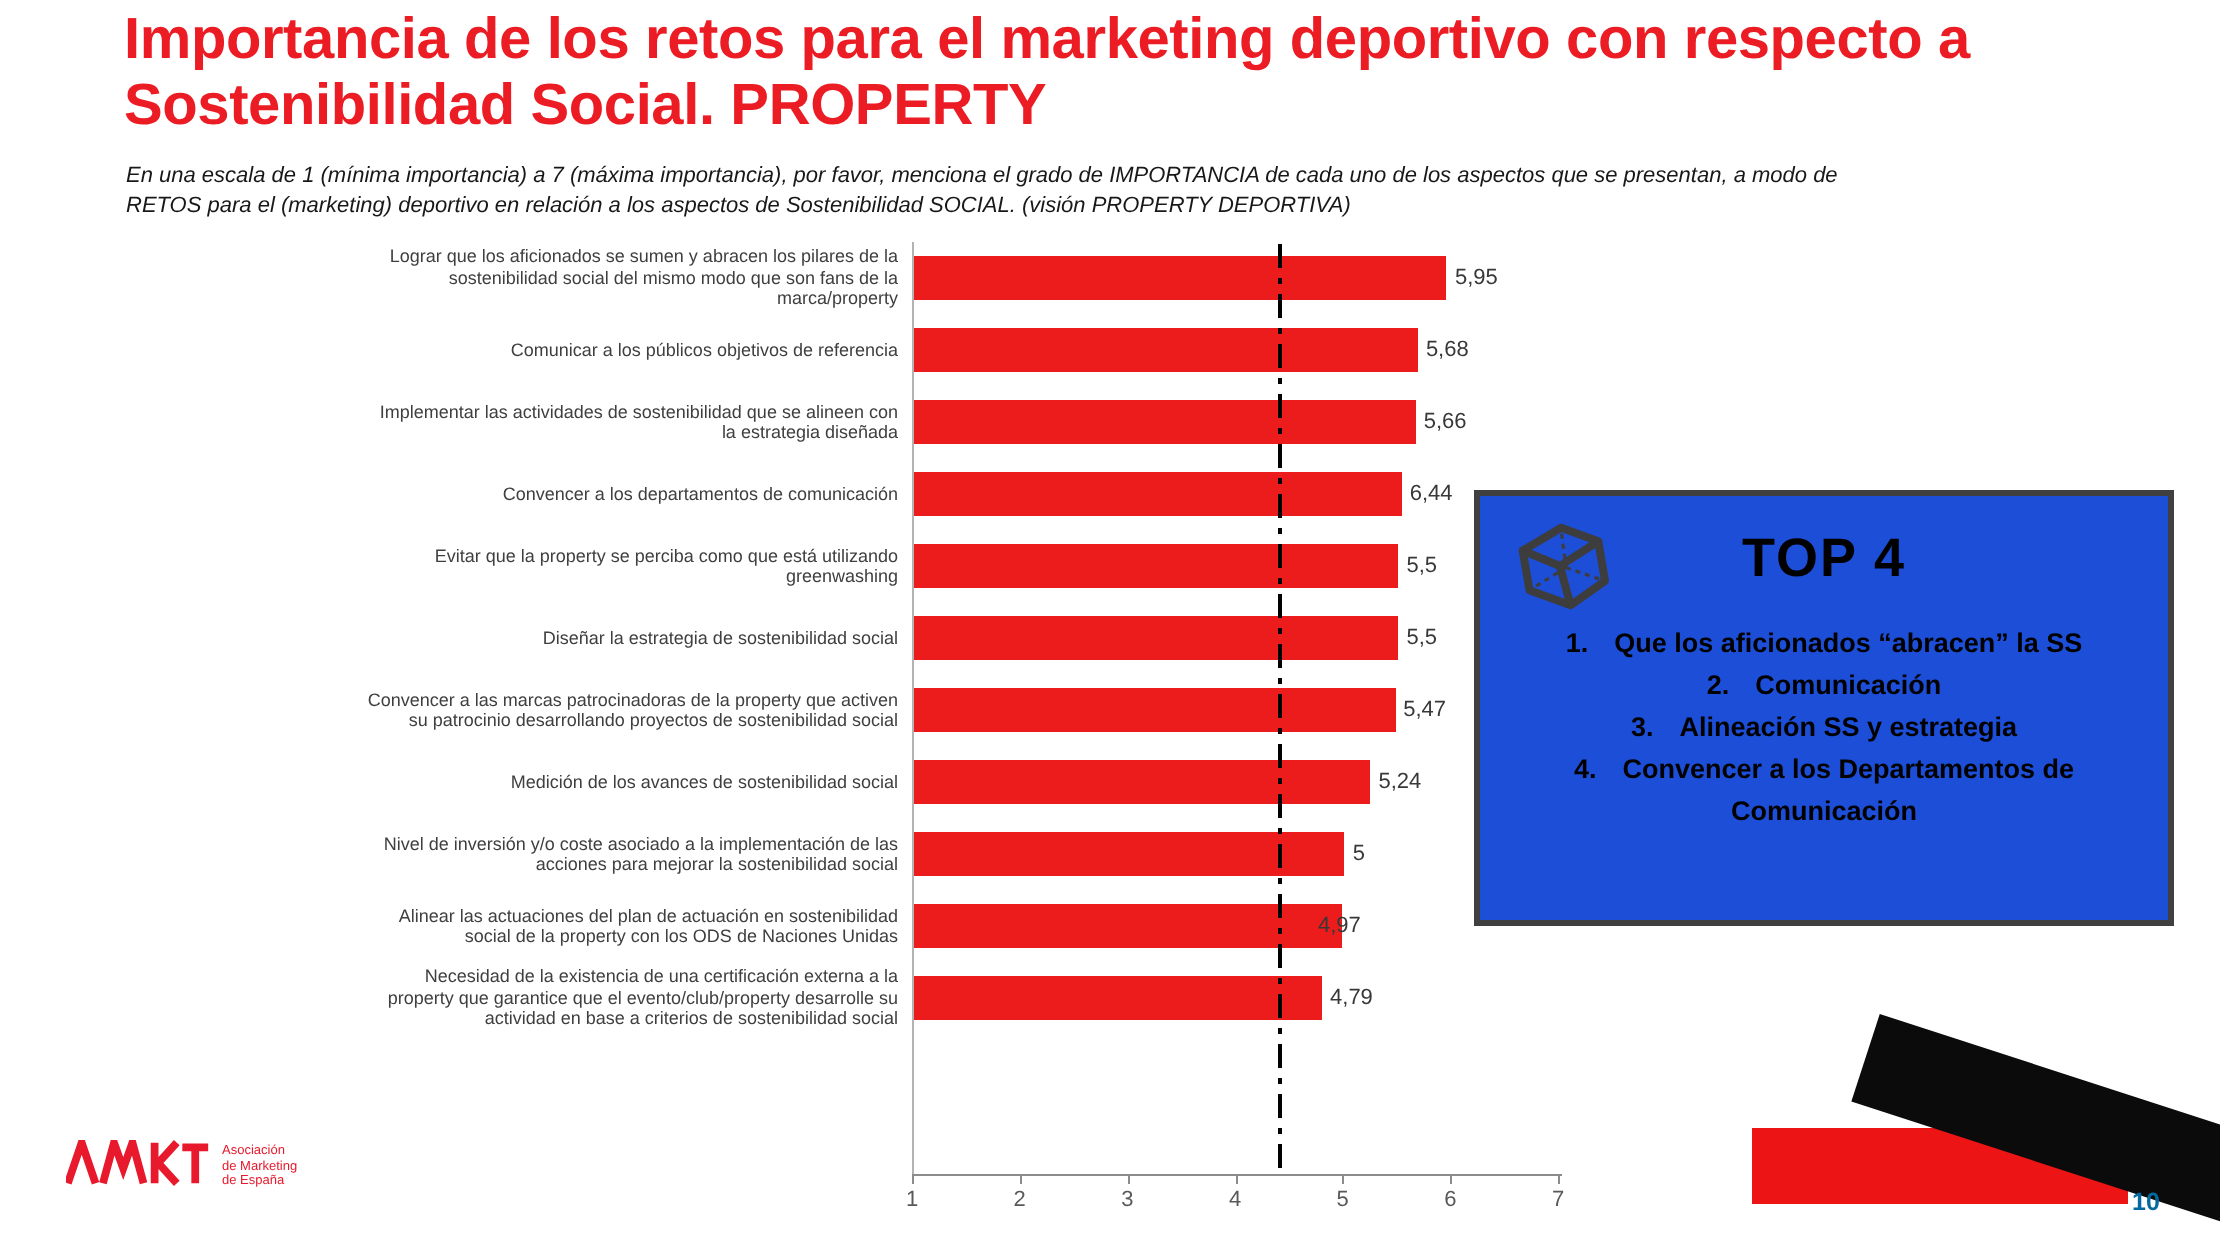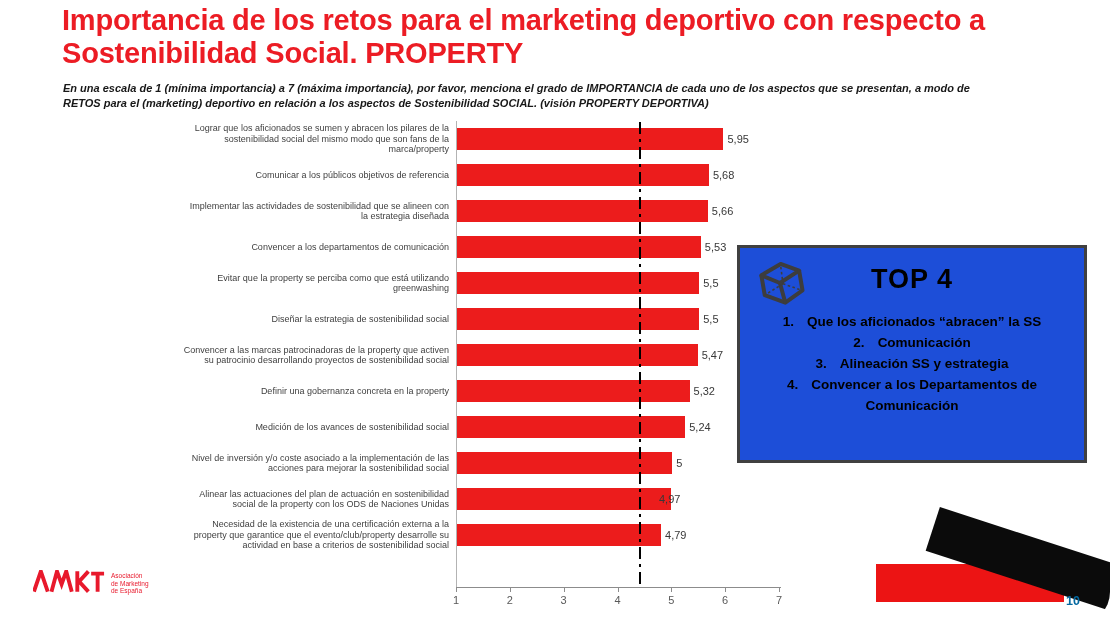--- a/index.html
+++ b/index.html
@@ -1,23 +1,23 @@
 <!DOCTYPE html>
 <html><head>
 <meta charset="utf-8">
 <style>
   html,body{margin:0;padding:0;background:#fff;}
   .slide{position:relative;width:1110px;height:624px;background:#fff;overflow:hidden;
-         font-family:"Liberation Sans","DejaVu Sans",sans-serif;border-radius:32px;}
+         font-family:"Liberation Sans","DejaVu Sans",sans-serif;}
 
   
   .title{position:absolute;left:62px;top:4px;width:1040px;color:#EC1C24;
          font-size:29px;font-weight:bold;line-height:33px;letter-spacing:-0.2px;}
   .subtitle{position:absolute;left:63px;top:81px;width:1040px;color:#181818;
-            font-size:11px;font-weight:bold;font-style:italic;line-height:15px;white-space:nowrap;}
+            font-size:11px;font-weight:normal;font-style:italic;line-height:15px;white-space:nowrap;}
 
   
   .chart{position:absolute;left:182px;top:121px;}
   .bar-row{display:flex;align-items:center;height:36px;}
   .bar-label{width:275px;box-sizing:border-box;padding-right:8px;text-align:right;
              font-size:9px;line-height:10.5px;color:#3f3f3f;}
   .bar-track{position:relative;width:324px;height:22px;}
   .bar{position:absolute;left:0;top:0;height:22px;background:#EC1C1C;}
   .bar-value{position:absolute;top:50%;transform:translateY(-50%);font-size:11px;color:#383838;white-space:nowrap;}
   .axis-y{position:absolute;left:456px;top:121px;width:1px;height:466px;background:#b3b3b3;}
@@ -81,21 +81,21 @@
         <div class="bar-label">Implementar las actividades de sostenibilidad que se alineen con la estrategia diseñada</div>
         <div class="bar-track">
           <div class="bar" style="width: 250.863px; background: rgb(236, 28, 28);"></div>
           <span class="bar-value" style="left: 254.863px;">5,66</span>
         </div>
       </div>
       <div class="bar-row">
         <div class="bar-label">Convencer a los departamentos de comunicación</div>
         <div class="bar-track">
           <div class="bar" style="width: 243.865px; background: rgb(236, 28, 28);"></div>
-          <span class="bar-value" style="left: 247.865px;">5,53</span>
+          <span class="bar-value" style="left: 247.865px;">6,44</span>
         </div>
       </div>
       <div class="bar-row">
         <div class="bar-label">Evitar que la property se perciba como que está utilizando greenwashing</div>
         <div class="bar-track">
           <div class="bar" style="width: 242.25px; background: rgb(236, 28, 28);"></div>
           <span class="bar-value" style="left: 246.25px;">5,5</span>
         </div>
       </div>
       <div class="bar-row">
@@ -103,27 +103,20 @@
         <div class="bar-track">
           <div class="bar" style="width: 242.25px; background: rgb(236, 28, 28);"></div>
           <span class="bar-value" style="left: 246.25px;">5,5</span>
         </div>
       </div>
       <div class="bar-row">
         <div class="bar-label">Convencer a las marcas patrocinadoras de la property que activen su patrocinio desarrollando proyectos de sostenibilidad social</div>
         <div class="bar-track">
           <div class="bar" style="width: 240.635px; background: rgb(236, 28, 28);"></div>
           <span class="bar-value" style="left: 244.635px;">5,47</span>
-        </div>
-      </div>
-      <div class="bar-row">
-        <div class="bar-label">Definir una gobernanza concreta en la property</div>
-        <div class="bar-track">
-          <div class="bar" style="width: 232.56px; background: rgb(236, 28, 28);"></div>
-          <span class="bar-value" style="left: 236.56px;">5,32</span>
         </div>
       </div>
       <div class="bar-row">
         <div class="bar-label">Medición de los avances de sostenibilidad social</div>
         <div class="bar-track">
           <div class="bar" style="width: 228.253px; background: rgb(236, 28, 28);"></div>
           <span class="bar-value" style="left: 232.253px;">5,24</span>
         </div>
       </div>
       <div class="bar-row">

